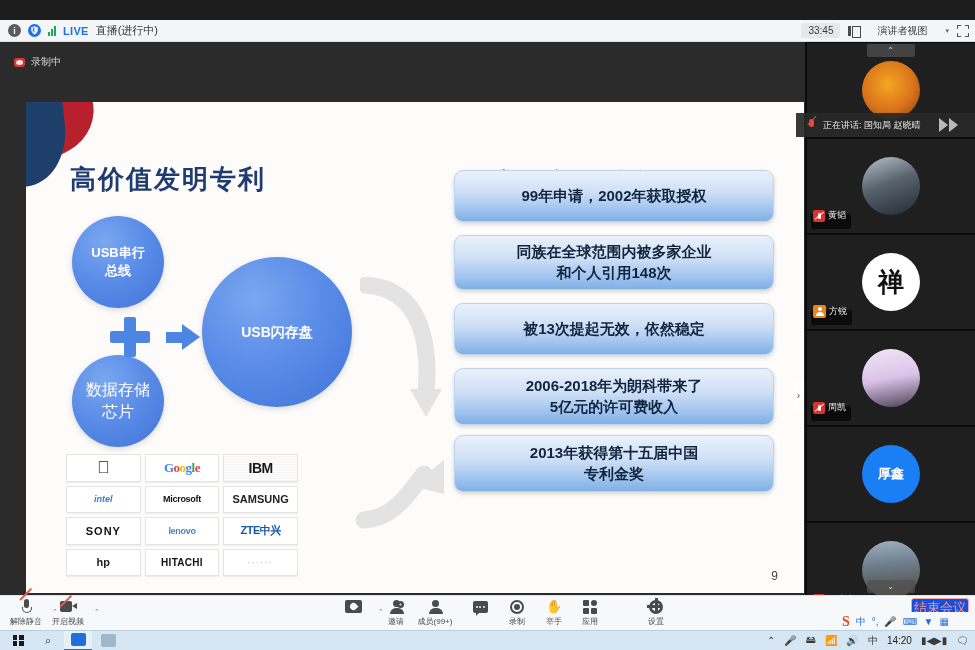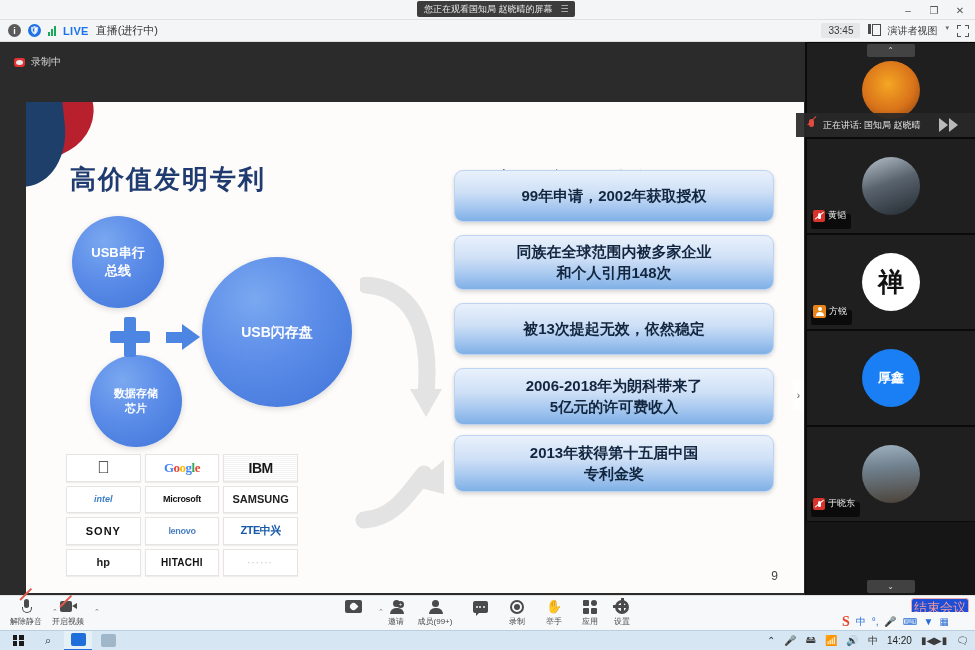--- a/index.html
+++ b/index.html
@@ -49,21 +49,21 @@
   .ic-signal i:nth-child(1){height:4px}
   .ic-signal i:nth-child(2){height:7px}
   .ic-signal i:nth-child(3){height:10px}
   .live-tag { color:#1a73e8; font-weight:bold; font-size:11px; letter-spacing:.3px; }
   .live-text { color:#333; font-size:11px; }
   .st-right { margin-left:auto; display:flex; align-items:center; gap:8px; padding-right:6px; }
   .timer {
     background:#e6e7e9; color:#3b3b3b; font-size:10px;
     padding:2px 7px; border-radius:2px;
   }
-  .viewsel { display:flex; gap:8px; color:#3b3b3b; font-size:10px; }
+  .viewsel { display:flex; align-items:center; gap:18px; color:#3b3b3b; font-size:10px; }
   .view-ic { width:11px; height:10px; position:relative; }
   .view-ic::before{content:"";position:absolute;left:0;top:0;width:3px;height:10px;background:#4a4a4a}
   .view-ic::after{content:"";position:absolute;left:4px;top:0;width:7px;height:10px;border:1.2px solid #4a4a4a}
   .caret { font-size:7px; color:#666; }
   .fs-ic { width:12px; height:12px; position:relative; }
   .fs-ic span{position:absolute;width:4px;height:4px;border:1.3px solid #555}
   .fs-ic span:nth-child(1){left:0;top:0;border-right:none;border-bottom:none}
   .fs-ic span:nth-child(2){right:0;top:0;border-left:none;border-bottom:none}
   .fs-ic span:nth-child(3){left:0;bottom:0;border-right:none;border-top:none}
   .fs-ic span:nth-child(4){right:0;bottom:0;border-left:none;border-top:none}
@@ -111,21 +111,21 @@
 
   
   .circ {
     position:absolute; border-radius:50%; color:#fff;
     display:flex; flex-direction:column; align-items:center; justify-content:center;
     text-align:center; line-height:1.35;
     background: radial-gradient(circle at 35% 28%, #7aa8f0 0%, #5b8ce8 45%, #3f74d8 100%);
     box-shadow: 0 2px 6px rgba(0,0,0,.14);
   }
   .c-usb { left:46px; top:114px; width:92px; height:92px; font-size:13px; font-weight:bold; }
-  .c-chip { left:64px; top:253px; width:92px; height:92px; font-size:11px; font-weight:bold; }
+  .c-chip { left:46px; top:253px; width:92px; height:92px; font-size:16px; font-weight:normal; }
   .c-big  { left:176px; top:155px; width:150px; height:150px; font-size:14px; font-weight:bold; }
 
   .plus {
     position:absolute; left:84px; top:215px; width:40px; height:40px;
   }
   .plus::before, .plus::after {
     content:""; position:absolute; background:#4d86e2; border-radius:2px;
   }
   .plus::before { left:14px; top:0; width:12px; height:40px; }
   .plus::after  { left:0; top:14px; width:40px; height:12px; }
@@ -330,31 +330,20 @@
   .tk.active { border-bottom:2px solid #1e6fd9; background:rgba(255,255,255,.4); }
   .tb-right { margin-left:auto; display:flex; align-items:center; gap:9px; padding-right:6px; color:#333; font-size:9px; }
   .tray-ic { font-size:10px; color:#3a3a3a; }
   .tb-clock { font-size:10px; color:#222; }
 </style>
 </head>
 <body>
 
 <div id="app">
 
-  <div class="topbar">
-    <div class="watch-tip">
-      <span>您正在观看国知局 赵晓晴的屏幕</span>
-      <span class="tip-menu">☰</span>
-    </div>
-    <div class="win-ctrls">
-      <div class="win-btn">–</div>
-      <div class="win-btn">❐</div>
-      <div class="win-btn">✕</div>
-    </div>
-  </div>
 
   <div class="statusrow">
     <div class="st-left">
       <div class="ic-round ic-info">i</div>
       <div class="ic-round ic-shield">🛡</div>
       <div class="ic-signal">
           <i></i>
           <i></i>
           <i></i>
         </div>
@@ -505,20 +494,27 @@
     </div>
 
     <div class="ptile">
       <div class="avatar av3">禅</div>
       <div class="pname">
         <span class="user-ic"></span>
         <span>方锐</span>
       </div>
     </div>
 
+    <div class="ptile">
+      <div class="avatar av4"></div>
+      <div class="pname">
+        <span class="mic-off"></span>
+        <span>周凯</span>
+      </div>
+    </div>
 
     <div class="ptile">
       <div class="avatar av6">厚鑫</div>
     </div>
 
     <div class="ptile">
       <div class="avatar av5"></div>
       <div class="pname">
         <span class="mic-off"></span>
         <span>于晓东</span>
@@ -606,21 +602,21 @@
           <span class="ic-apps">
             <i></i>
             <i></i>
             <i></i>
             <i></i>
           </span>
         </div>
       <span>应用</span>
     </div>
 
-    <div class="tb-item" style="left:600px;">
+    <div class="tb-item" style="left:634px;">
       <div class="tb-ic">
           <span class="ic-gear"></span>
         </div>
       <span>设置</span>
     </div>
 
     <div class="endbtn">结束会议</div>
 
     <div class="ime">
       <span class="sogou">S</span>

